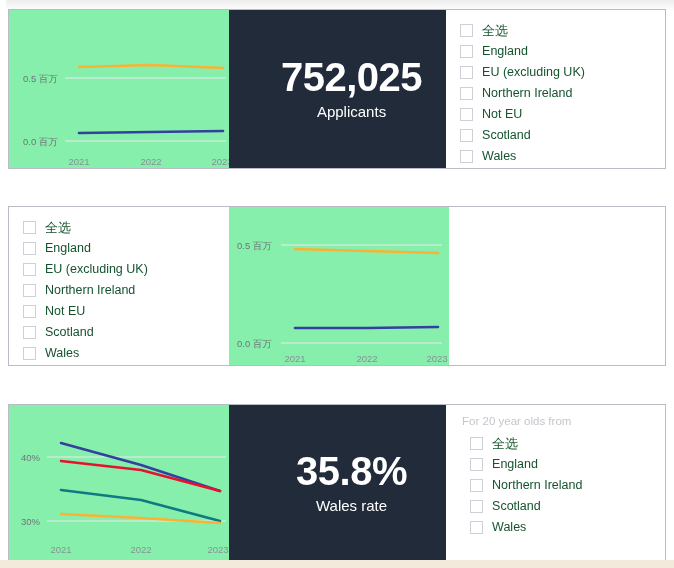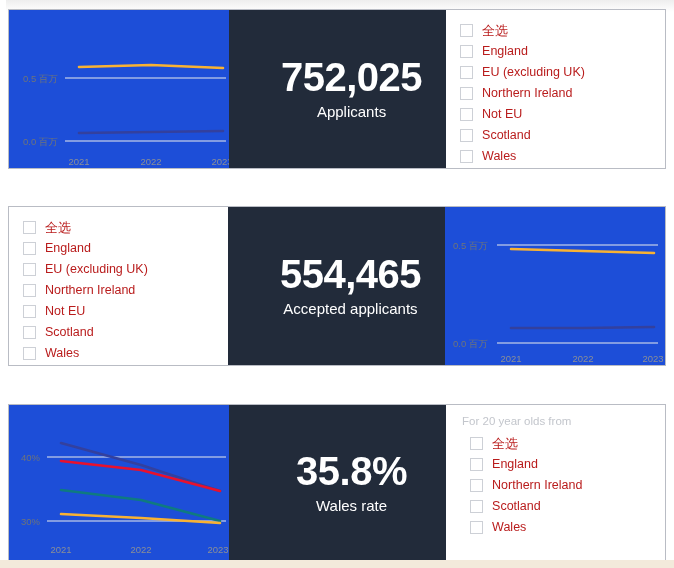--- a/index.html
+++ b/index.html
@@ -47,21 +47,21 @@
   }
   .card.c1 { left: 8px;  top: 9px;   width: 658px; height: 160px; }
   .card.c2 { left: 8px;  top: 206px; width: 658px; height: 160px; }
   .card.c3 { left: 8px;  top: 404px; width: 658px; height: 158px; }
 
   .pane {
     position: relative;
     box-sizing: border-box;
     height: 100%;
   }
-  .pane-chart  { width: 220px; background: #1d4ed8; }
+  .pane-chart  { width: 220px; background: #86efac; }
   .pane-list   { width: 220px; background: #ffffff; }
   .pane-kpi {
     width: 218px;
     background: #222b3a;
     display: flex;
     flex-direction: column;
     align-items: center;
     justify-content: center;
     padding-left: 28px;
   }
@@ -103,21 +103,21 @@
   .chk-row.indent { padding-left: 10px; }
   .chk-box {
     width: 11px;
     height: 11px;
     border: 1px solid #cdd0d6;
     background: #ffffff;
     margin-right: 9px;
     flex: 0 0 auto;
   }
   .chk-label {
-    color: #b91c1c;
+    color: #14532d;
     font-size: 12.5px;
     white-space: nowrap;
     line-height: 1;
   }
   .chk-label.cjk { font-size: 13px; }
 
   
   .chart-svg { display: block; }
   .tick-text {
     fill: #8b8f96;
@@ -222,24 +222,20 @@
           <span class="chk-box"></span>
           <span class="chk-label">Scotland</span>
         </div>
         <div class="chk-row">
           <span class="chk-box"></span>
           <span class="chk-label">Wales</span>
         </div>
       </div>
     </div>
 
-    <div class="pane pane-kpi">
-      <div class="kpi-value">554,465</div>
-      <div class="kpi-label">Accepted applicants</div>
-    </div>
 
     <div class="pane pane-chart">
       <svg class="chart-svg" width="220" height="158" viewBox="0 0 220 158">
         <line class="gridline" x1="52" y1="38" x2="213" y2="38"></line>
         <line class="gridline" x1="52" y1="136" x2="213" y2="136"></line>
         <text class="ylab-text" x="8" y="42">0.5 百万</text>
         <text class="ylab-text" x="8" y="140">0.0 百万</text>
         <polyline class="dataline" stroke="#f9b233" points="66,42 138,44 209,46"></polyline>
         <polyline class="dataline" stroke="#33409e" points="66,121 138,121 209,120"></polyline>
         <text class="tick-text" x="66" y="155" text-anchor="middle">2021</text>

